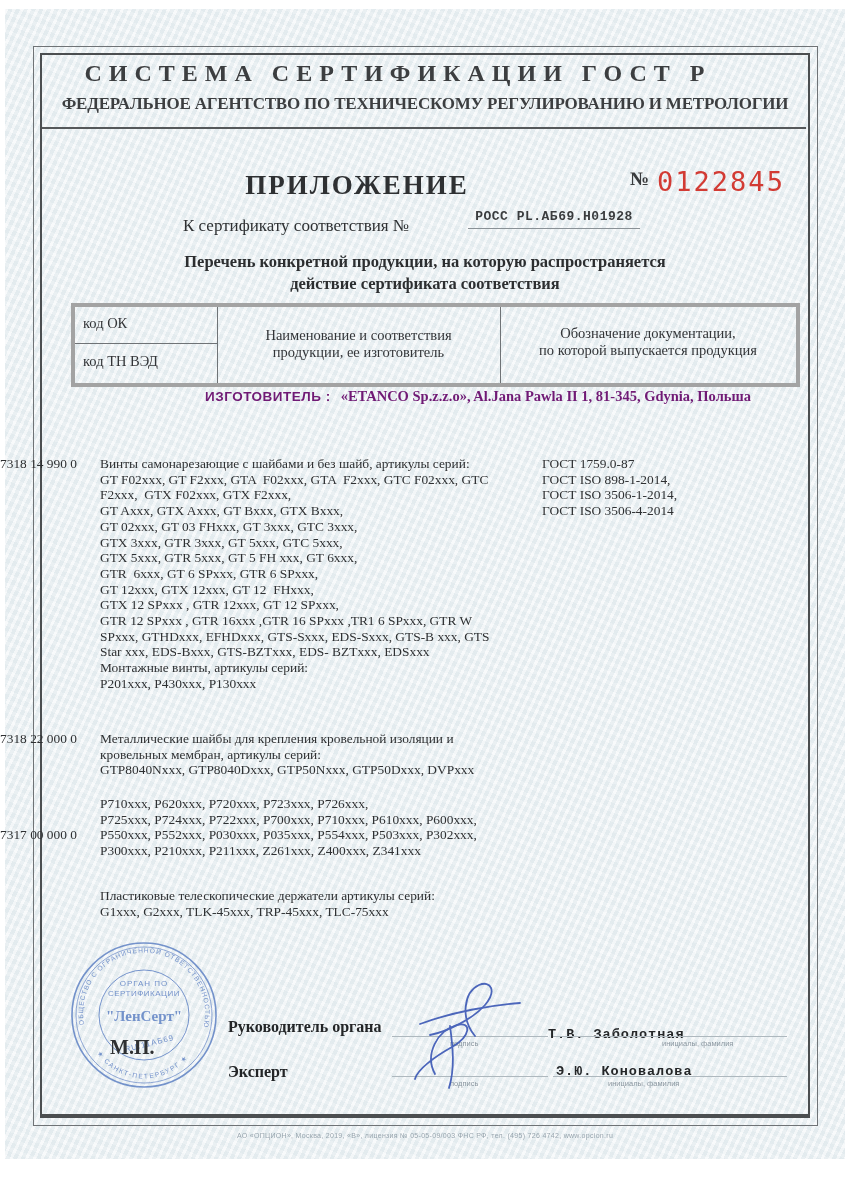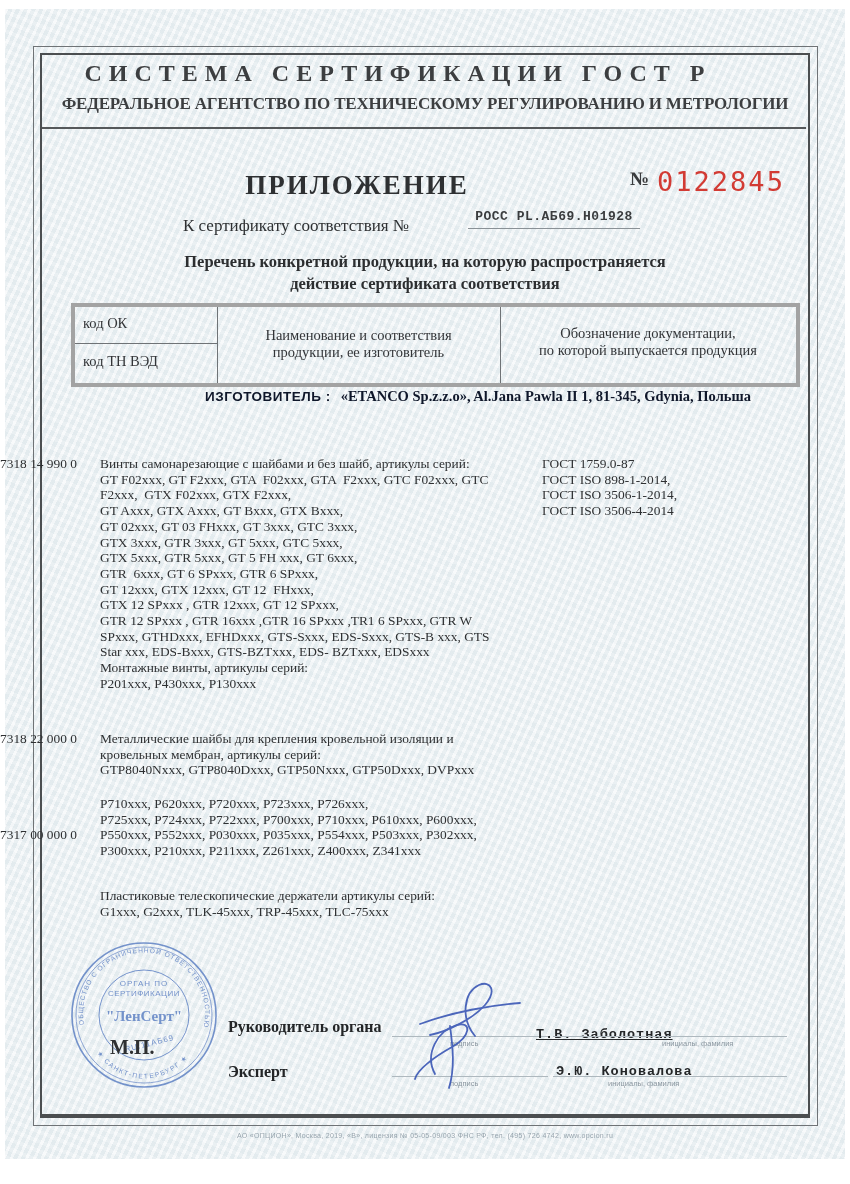--- a/index.html
+++ b/index.html
@@ -56,21 +56,21 @@
   .subtitle1{left:0;top:252px;width:850px;text-align:center;font-size:16.5px;font-weight:bold;color:#2c2e30;}
   .subtitle2{left:0;top:274px;width:850px;text-align:center;font-size:16.5px;font-weight:bold;color:#2c2e30;}
 
   .tbl{left:71px;top:303px;width:721px;height:76px;border:4px solid #a3a3a3;}
   .tbl .v1{position:absolute;left:142px;top:0;height:100%;border-left:1px solid #6f7376;}
   .tbl .v2{position:absolute;left:425px;top:0;height:100%;border-left:1px solid #6f7376;}
   .tbl .h1{position:absolute;left:0;top:36px;width:142px;border-top:1px solid #6f7376;}
   .tbl .cell-label{position:absolute;left:8px;font-size:14.5px;color:#333538;}
   .tbl .hdr{position:absolute;text-align:center;font-size:14.5px;color:#333538;line-height:17px;}
 
-  .manufacturer-line{left:205px;top:388px;font-size:14.5px;font-weight:bold;color:#0f172a;white-space:nowrap;}
+  .manufacturer-line{left:205px;top:388px;font-size:14.5px;font-weight:bold;color:#701a75;white-space:nowrap;}
   .manufacturer-line .mlabel{font-family:"Liberation Sans", sans-serif;font-size:13.5px;letter-spacing:0.5px;margin-right:10px;}
 
   .prod{left:80px;width:712px;}
   .prod-grid{position:absolute;left:0;display:grid;grid-template-columns:100px 442px auto;}
   .prod-code{font-size:13.4px;white-space:pre;color:#2e3032;}
   .prod-lines div, .prod-docs div{
     font-size:13.4px;line-height:15.7px;white-space:pre;color:#2e3032;
   }
   .codepad{padding-top:31.4px;}
 
@@ -217,21 +217,21 @@
     <path d="M 95,58 C 80,40 84,14 99,7 C 111,2 117,13 105,27 C 93,41 66,54 50,57"></path>
     <path d="M 40,46 C 72,34 112,27 140,25"></path>
     <path d="M 55,96 C 44,76 58,52 77,47 C 92,43 91,58 72,69 C 54,79 37,92 35,101"></path>
     <path d="M 70,48 C 73,70 75,90 69,110"></path>
   </g>
 </svg>
 
 <div class="sig-role abs" style="left:228px;top:1018px;">Руководитель органа</div>
 <div class="sig-line abs" style="left:392px;top:1036px;width:156px;"></div>
 <div class="sig-caption abs" style="left:450px;top:1039px;">подпись</div>
-<div class="sig-name abs" style="left:536px;top:1027px;text-decoration:underline;">Т.В. Заболотная</div>
+<div class="sig-name abs" style="left:548px;top:1027px;">Т.В. Заболотная</div>
 <div class="sig-line abs" style="left:553px;top:1036px;width:234px;"></div>
 <div class="sig-caption abs" style="left:662px;top:1039px;">инициалы, фамилия</div>
 
 <div class="sig-role abs" style="left:228px;top:1063px;">Эксперт</div>
 <div class="sig-line abs" style="left:392px;top:1076px;width:156px;"></div>
 <div class="sig-caption abs" style="left:450px;top:1079px;">подпись</div>
 <div class="sig-name abs" style="left:556px;top:1064px;">Э.Ю. Коновалова</div>
 <div class="sig-line abs" style="left:553px;top:1076px;width:234px;"></div>
 <div class="sig-caption abs" style="left:608px;top:1079px;">инициалы, фамилия</div>
 

